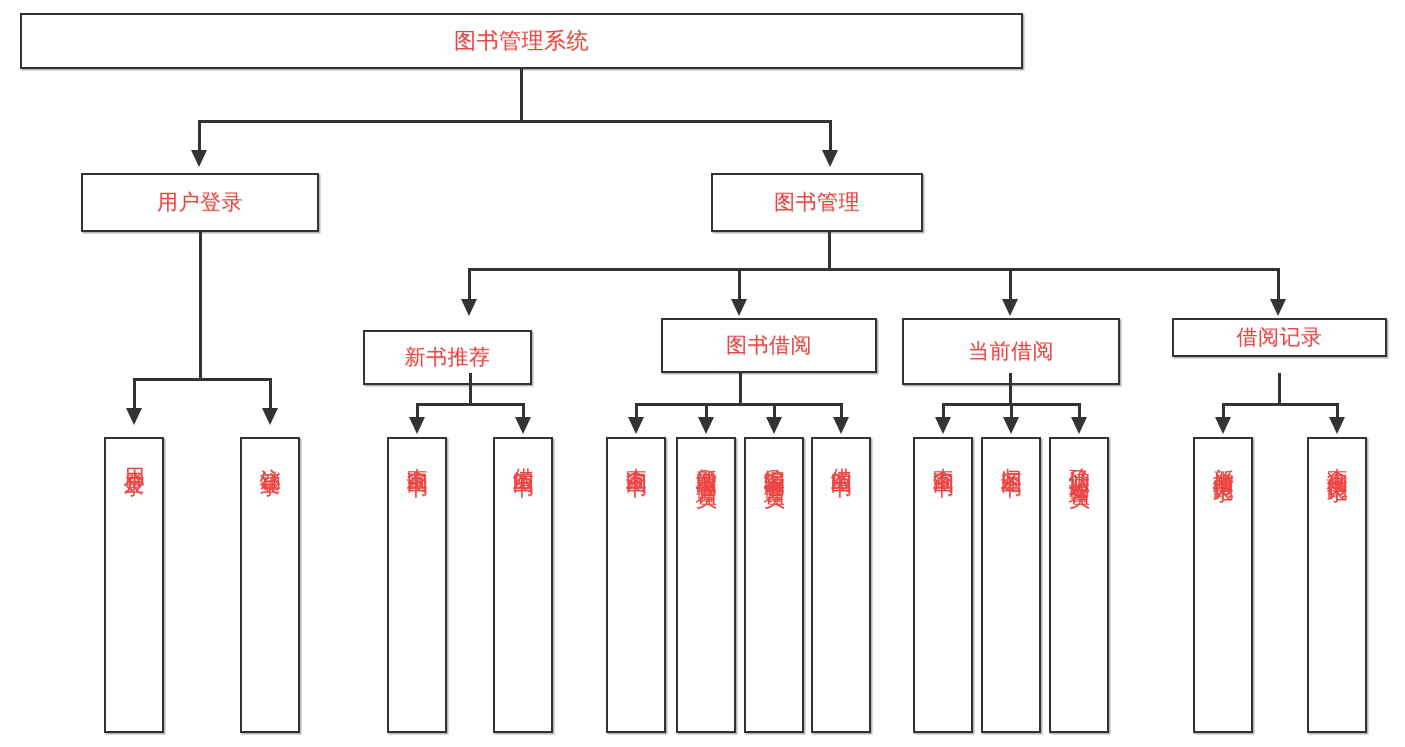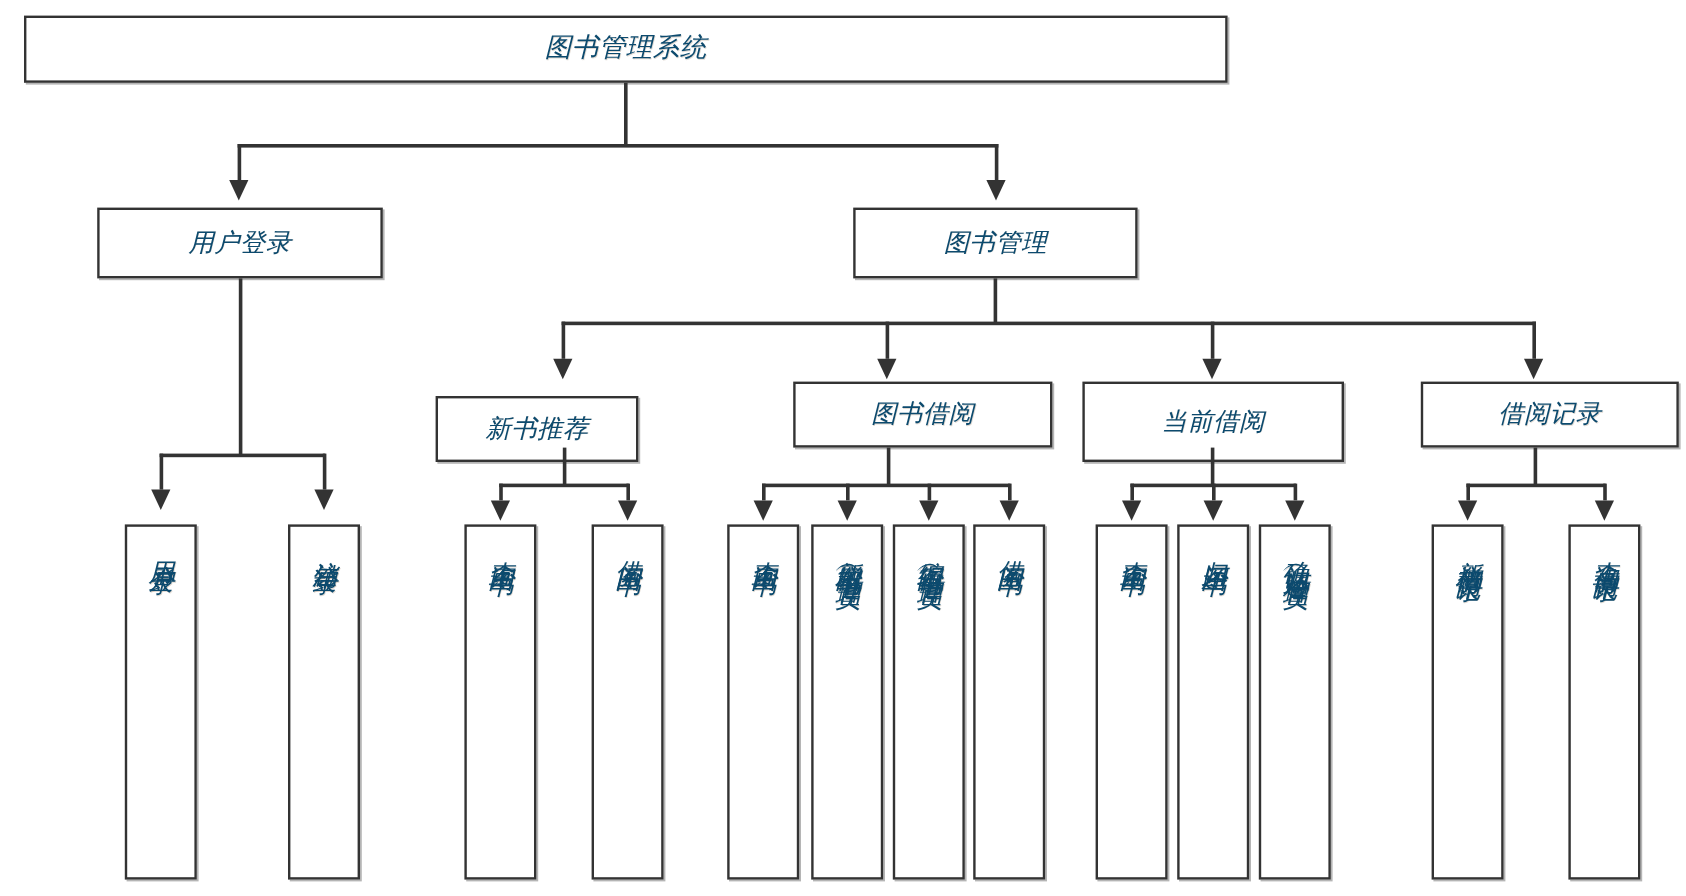--- a/index.html
+++ b/index.html
@@ -27,24 +27,23 @@
     border: 2.5px solid #333333;
     display: flex;
     align-items: center;
     justify-content: center;
     box-shadow: 1.5px 1.5px 0 rgba(120,120,120,0.55);
   }
   .node .label {
     font-size: 21px;
     line-height: 1.25;
     letter-spacing: 0.5px;
-    color: #0c4a6e;
+    color: #ef4444;
     white-space: nowrap;
     text-shadow: 0.5px 0.5px 0 rgba(170,150,130,0.35);
-    font-style: italic;
   }
   
   .node.root .label { font-size: 22px; }
 
   
   .node.vertical {
     align-items: flex-start;
     justify-content: center;
     padding-top: 12px;
   }
@@ -96,21 +95,21 @@
 
   <div class="vline" style="left:198px; top:120px; width:2.5px; height:30px;"></div>
   <div class="arrow" style="left:191px; top:150px;"></div>
   <div class="vline" style="left:829px; top:120px; width:2.5px; height:30px;"></div>
   <div class="arrow" style="left:822px; top:150px;"></div>
 
   <div class="node" style="left:81px; top:173px; width:238px; height:59px;">
     <span class="label">用户登录</span>
   </div>
 
-  <div class="node" style="left:711px; top:173px; width:237px; height:59px;align-items:center;">
+  <div class="node" style="left:711px; top:173px; width:212px; height:59px;align-items:center;">
     <span class="label">图书管理</span>
   </div>
 
   <div class="vline" style="left:199px; top:232px; width:2.5px; height:148px;"></div>
   <div class="hline" style="left:133px; top:378px; width:138px; height:2.5px;"></div>
   <div class="vline" style="left:133px; top:378px; width:2.5px; height:30px;"></div>
   <div class="arrow" style="left:126px; top:408px;"></div>
   <div class="vline" style="left:269px; top:378px; width:2.5px; height:30px;"></div>
   <div class="arrow" style="left:262px; top:408px;"></div>
 
@@ -131,21 +130,21 @@
 
   <div class="node" style="left:363px; top:330px; width:169px; height:55px;">
     <span class="label">新书推荐</span>
   </div>
   <div class="node" style="left:632px; top:318px; width:216px; height:55px;margin-left:29px;">
     <span class="label">图书借阅</span>
   </div>
   <div class="node" style="left:902px; top:318px; width:218px; height:67px;">
     <span class="label">当前借阅</span>
   </div>
-  <div class="node" style="left:1172px; top:318px; width:215px; height:55px;margin-left:12px;">
+  <div class="node" style="left:1172px; top:318px; width:215px; height:39px;">
     <span class="label">借阅记录</span>
   </div>
 
   <div class="vline" style="left:469px; top:373px; width:2.5px; height:32px;"></div>
   <div class="hline" style="left:416px; top:403px; width:108px; height:2.5px;"></div>
   <div class="vline" style="left:416px; top:403px; width:2.5px; height:14px;"></div>
   <div class="arrow" style="left:409px; top:417px;"></div>
   <div class="vline" style="left:522px; top:403px; width:2.5px; height:14px;"></div>
   <div class="arrow" style="left:515px; top:417px;"></div>
 

